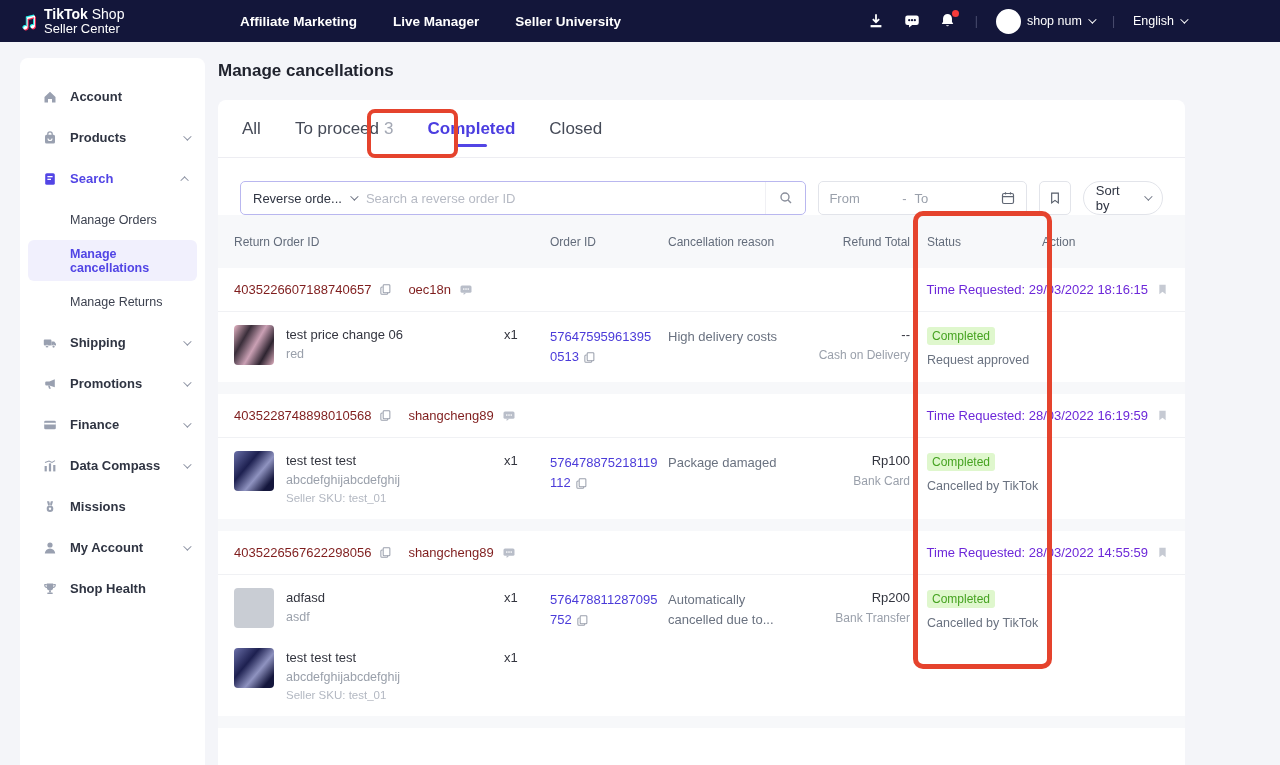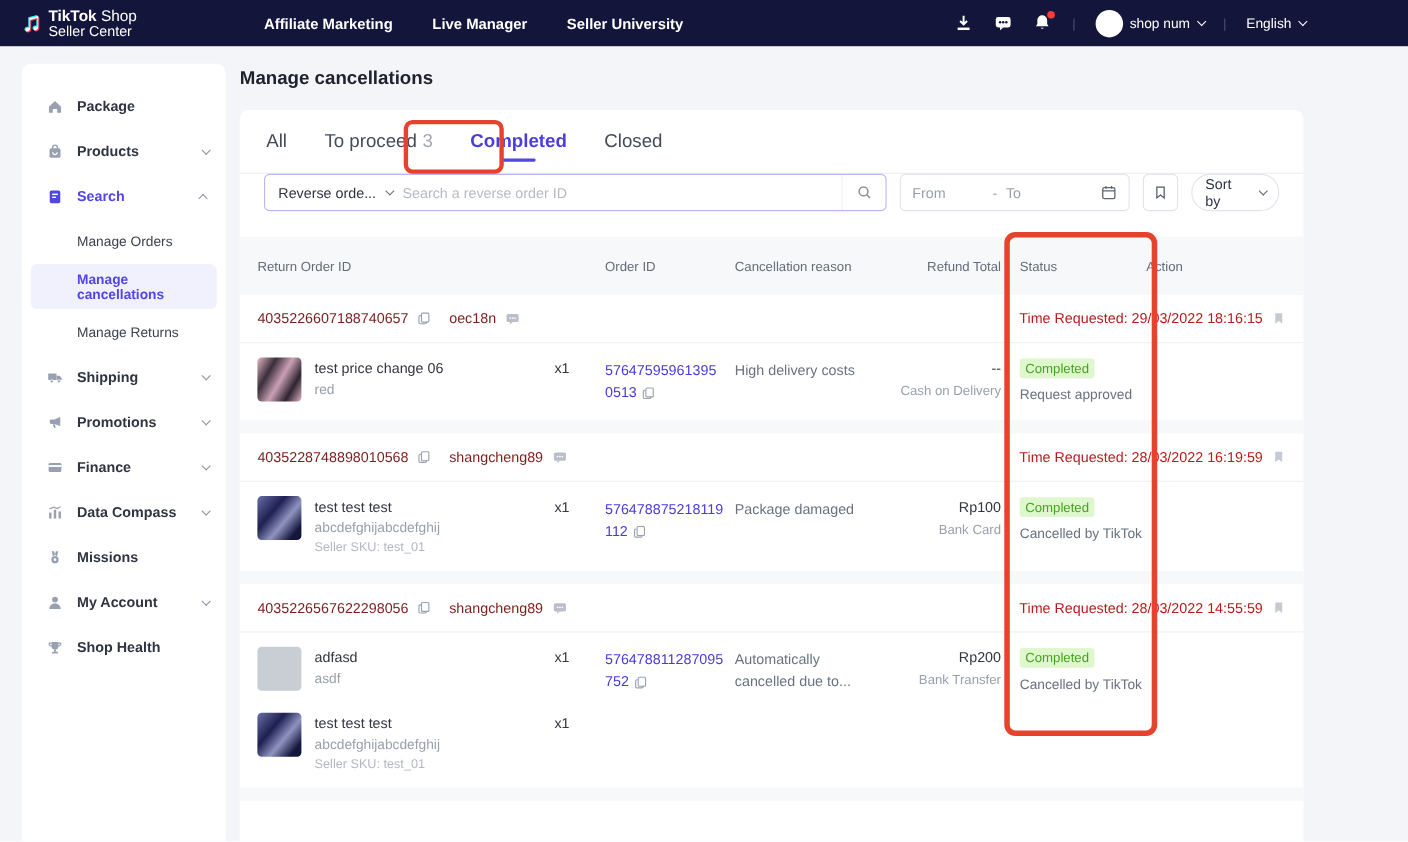--- a/index.html
+++ b/index.html
@@ -40,21 +40,21 @@
   
   .page-title { position:absolute; left:218px; top:61px; font-size:17px; font-weight:bold; color:#20232e; }
   .card { position:absolute; left:218px; top:100px; width:967px; bottom:0; background:#fff; border-radius:8px 8px 0 0; overflow:hidden; }
 
   .tabs { height:58px; display:flex; align-items:center; padding:0 24px; gap:34px; border-bottom:1px solid #ededf2; }
   .tab { font-size:17px; color:#454a57; cursor:pointer; position:relative; height:100%; display:flex; align-items:center; gap:5px;justify-content:center; }
   .tab .count { color:#a3a8b4; }
   .tab.active { color:#4b3de0; font-weight:700; }
   .tab.active .tab-underline { position:absolute; bottom:10px; left:50%; transform:translateX(-50%); width:32px; height:3px; border-radius:2px; background:#5245e5; }
 
-  .filterbar { height:57px; display:flex; align-items:flex-start; padding:0 22px; gap:12px; }
+  .filterbar { height:57px; display:flex; align-items:flex-end; padding:0 22px; gap:12px; }
   .search-group { width:576px; height:34px; border:1px solid #b9b7ef; border-radius:5px; display:flex; align-items:center; overflow:hidden; background:#fff; }
   .search-type { display:flex; align-items:center; gap:8px; padding:0 10px 0 12px; font-size:13px; color:#2f3442; cursor:pointer; white-space:nowrap; }
   .search-type .chev { color:#6b7180; }
   .search-input { flex:1; border:none; outline:none; font-size:13px; color:#a16207; font-family:"Liberation Sans", sans-serif; }
   .search-input::placeholder { color:#b6bac4; }
   .search-btn { width:40px; height:100%; display:flex; align-items:center; justify-content:center; border-left:1px solid #f0f0f4; cursor:pointer; }
   .date-group { width:212px; height:34px; border:1px solid #e2e4ea; border-radius:5px; display:flex; align-items:center; padding:0 10px; gap:8px; font-size:13px; color:#9aa0ab; background:#fff; }
   .date-part { flex:1; cursor:text; }
   .date-part.to { flex:1.2; }
   .icon-btn { width:32px; height:34px; border:1px solid #e2e4ea; border-radius:5px; display:flex; align-items:center; justify-content:center; cursor:pointer; background:#fff; }
@@ -64,21 +64,21 @@
   .table-area { background:#f7f8fa; }
   .grid { display:grid; grid-template-columns:270px 46px 118px 112px 130px 132px 1fr; }
   .thead { padding:0 16px; height:53px; align-items:center; font-size:12px; color:#636c7b; }
   .th-refund { text-align:right; }
   .th-status { padding-left:17px; }
 
   .group { background:#fff; margin-bottom:12px; }
   .g-head { display:flex; align-items:center; justify-content:space-between; height:44px; padding:0 16px; border-bottom:1px solid #f0f1f4; }
   .g-left { display:flex; align-items:center; gap:8px; font-size:13px; color:#7f1d1d; }
   .g-buyer { margin-left:8px; }
-  .g-right { display:flex; align-items:center; gap:8px; font-size:13px; color:#b91c1c; }
+  .g-right { display:flex; align-items:center; gap:8px; font-size:13px; color:#6d28d9; }
   .irow { padding:13px 16px 15px; align-items:start; }
   .prod { display:flex; gap:12px; }
   .thumb { width:40px; height:40px; border-radius:4px; flex:none; }
   .thumb.pink { background:linear-gradient(120deg,#e7b6c6 0%,#3a2e3a 28%,#caa0b4 52%,#2e2430 76%,#e0b0c0 100%); }
   .thumb.dark { background:linear-gradient(130deg,#6a6fa8 0%,#1d2050 35%,#8f93c0 60%,#14163c 85%); }
   .thumb.gray { background:#c9cdd4; }
   .p-name { font-size:13px; color:#33353f; padding-top:2px; }
   .p-variant { font-size:12.5px; color:#9aa0ab; margin-top:5px; }
   .p-sku { font-size:11.5px; color:#b3b8c2; margin-top:5px; }
   .qty { font-size:13px; color:#33353f; padding-top:2px; }
@@ -155,21 +155,21 @@
     </div>
   </div>
 
   <div class="sidebar">
     <div class="s-item">
       <span class="s-icon">
           <svg viewBox="0 0 16 16" width="16" height="16">
             <path d="M2.5 8 8 2.8 13.5 8v5.5H10V10H6v3.5H2.5Z" fill="#99a0b0"></path>
           </svg>
         </span>
-      <span class="s-label">Package</span>
+      <span class="s-label">Account</span>
     </div>
     <div class="s-item">
       <span class="s-icon">
           <svg viewBox="0 0 16 16" width="16" height="16">
             <rect x="3" y="4.8" width="10" height="8.7" rx="1.5" fill="#99a0b0"></rect>
             <path d="M5.8 5V4.1a2.2 2.2 0 0 1 4.4 0V5" stroke="#99a0b0" stroke-width="1.3" fill="none"></path>
             <path d="M6 8.5a2 2 0 0 0 4 0" stroke="#fff" stroke-width="1.1" fill="none"></path>
           </svg>
         </span>
       <span class="s-label">Products</span>

